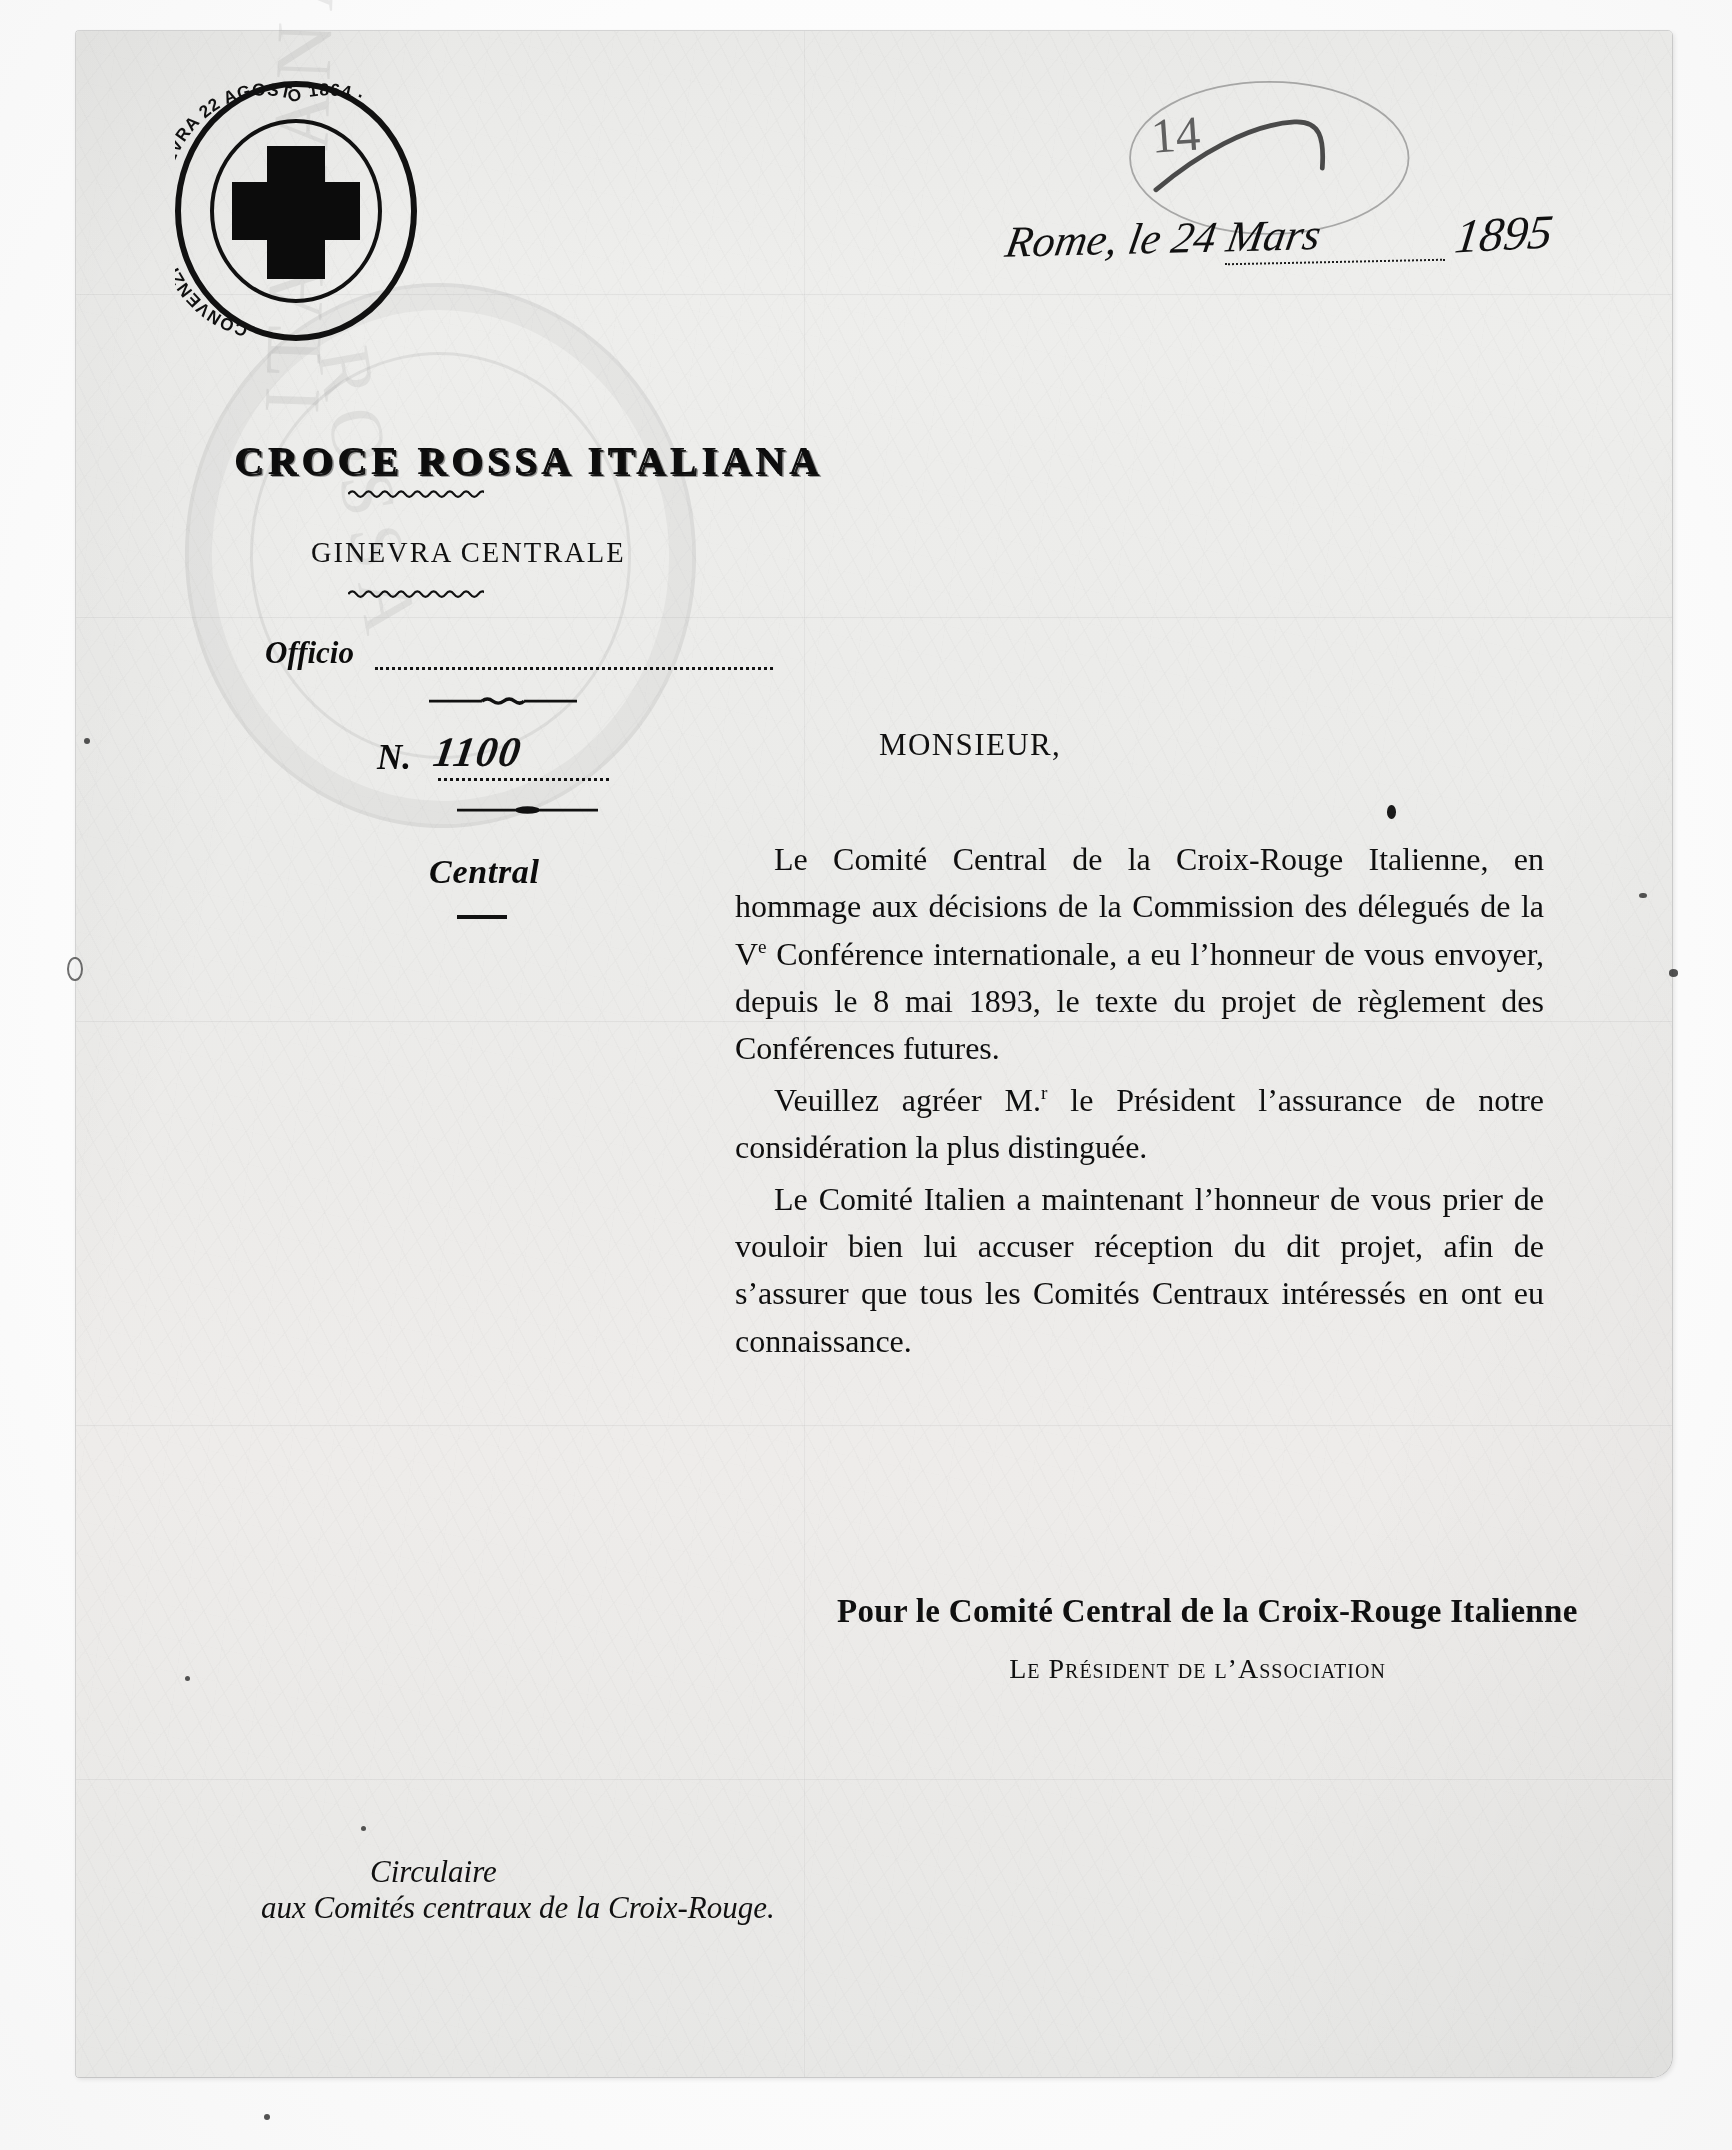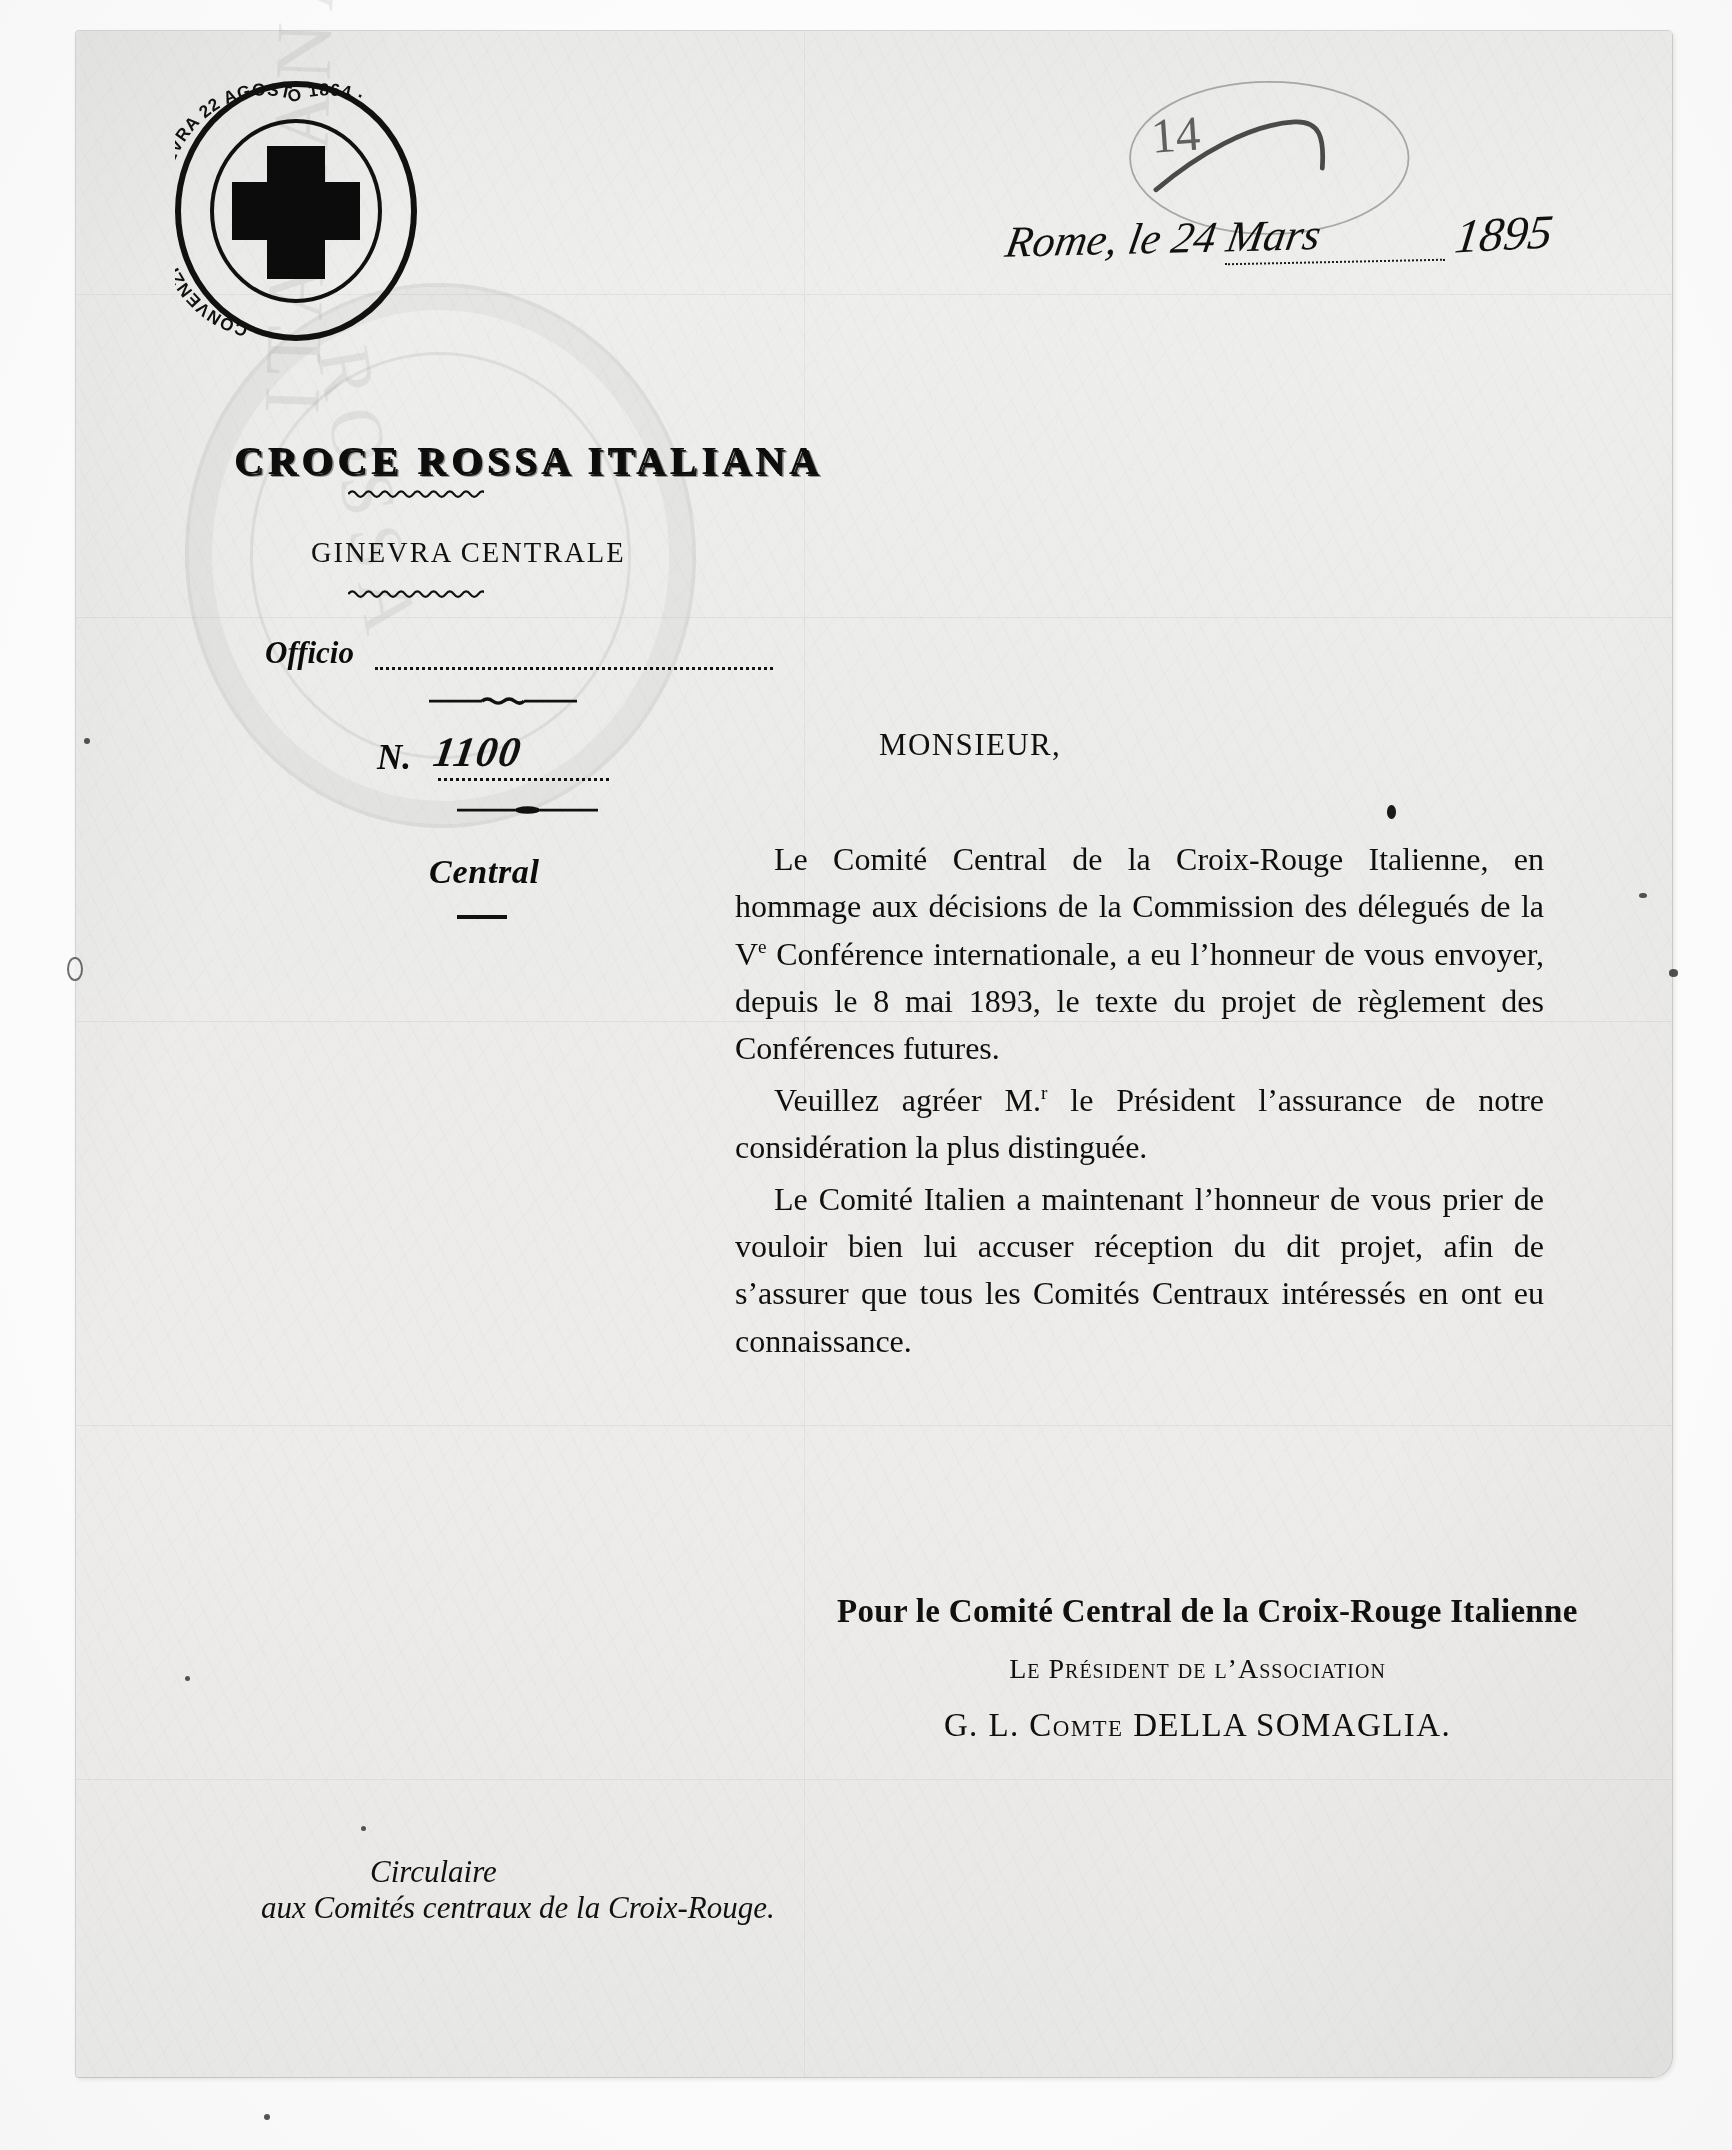--- a/index.html
+++ b/index.html
@@ -482,25 +482,20 @@
 
     <div id="body">
       <p>Le Comité Central de la Croix-Rouge Italienne, en hommage aux décisions de la Commission des délegués de la V<sup>e</sup> Conférence internationale, a eu l’honneur de vous envoyer, depuis le 8 mai 1893, le texte du projet de règlement des Conférences futures.</p>
       <p>Veuillez agréer M.<sup>r</sup> le Président l’assurance de notre considération la plus distinguée.</p>
       <p>Le Comité Italien a maintenant l’honneur de vous prier de vouloir bien lui accuser réception du dit projet, afin de s’assurer que tous les Comités Centraux intéressés en ont eu connaissance.</p>
     </div>
 
     <div id="sig">
       <div id="sig-for">Pour le Comité Central de la Croix-Rouge Italienne</div>
       <div id="sig-role">Le Président de l’Association</div>
-      <div id="sig-name">
-        <span>G. L.</span>
-        <span class="sc">Comte</span>
-        <span>DELLA SOMAGLIA.</span>
-      </div>
     </div>
 
     <div id="footer">
       <div class="l1">Circulaire</div>
       <div class="l2">aux Comités centraux de la Croix-Rouge.</div>
     </div>
 
     <div class="speck" style="left:8.2px; top:707px; width:6.1px; height:6.1px;"></div>
     <div class="speck" style="left:1563px; top:862px; width:7.5px; height:5.4px;"></div>
     <div class="speck" style="left:109px; top:1645px; width:5.4px; height:5.4px;"></div>

